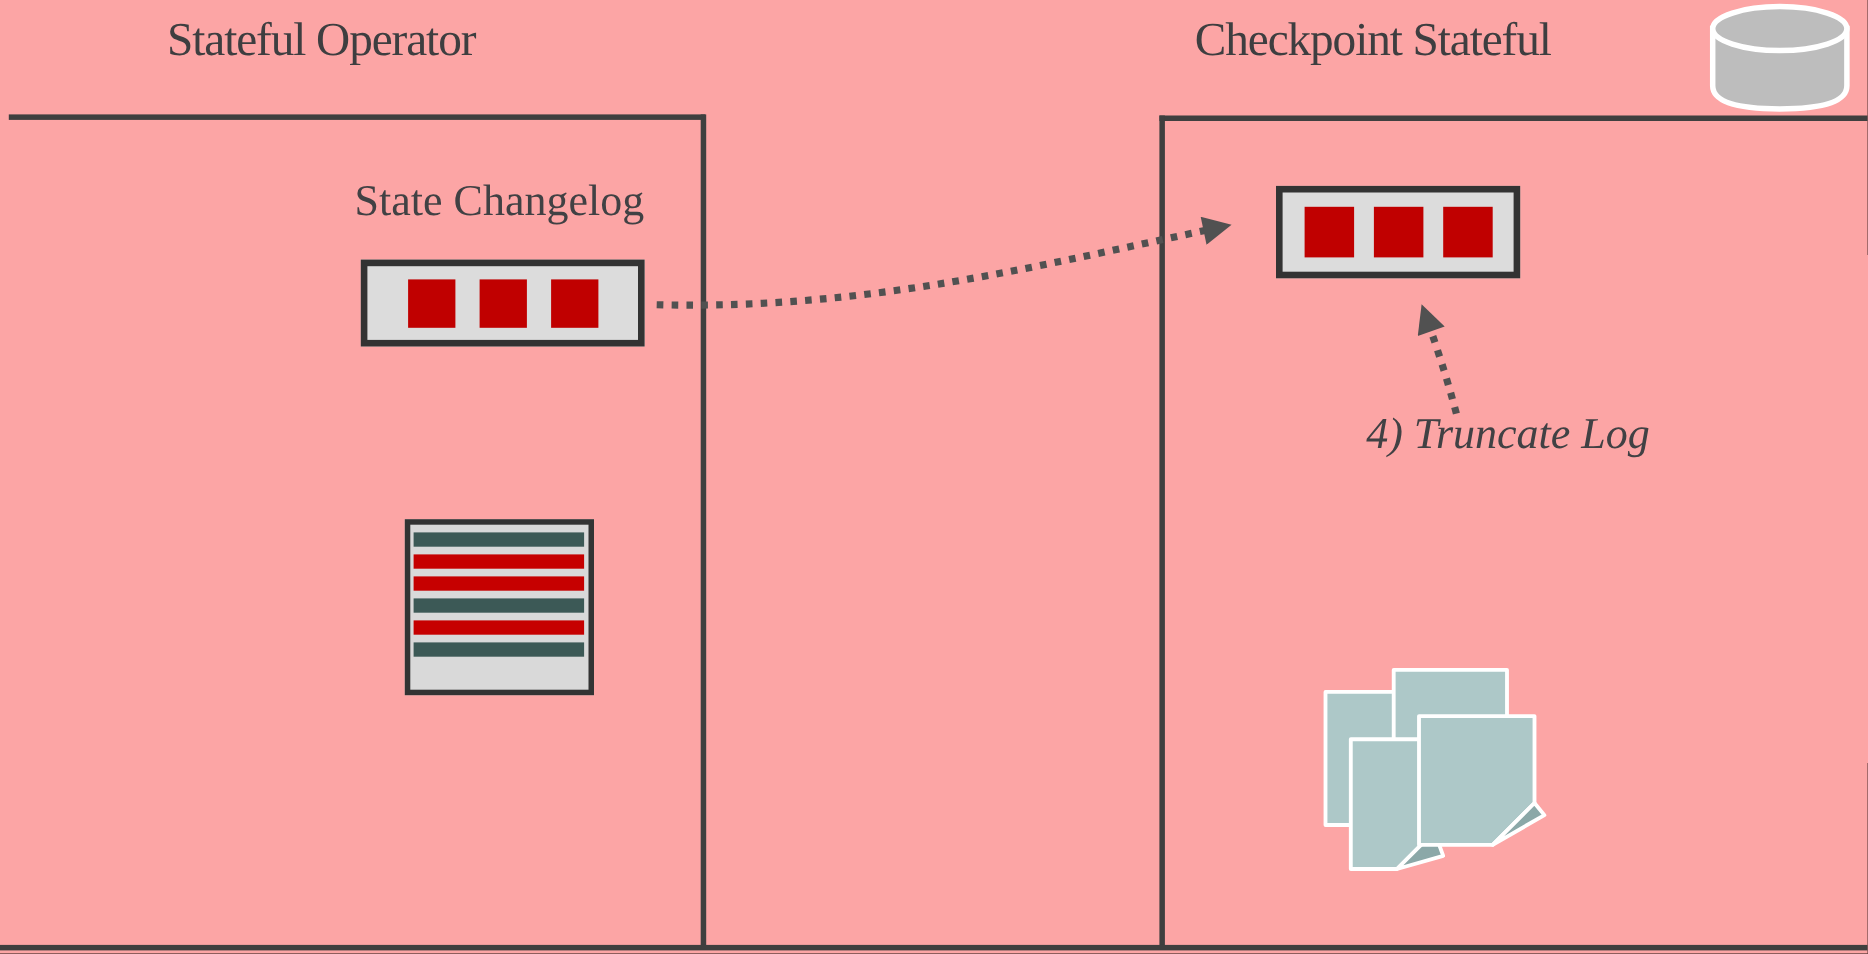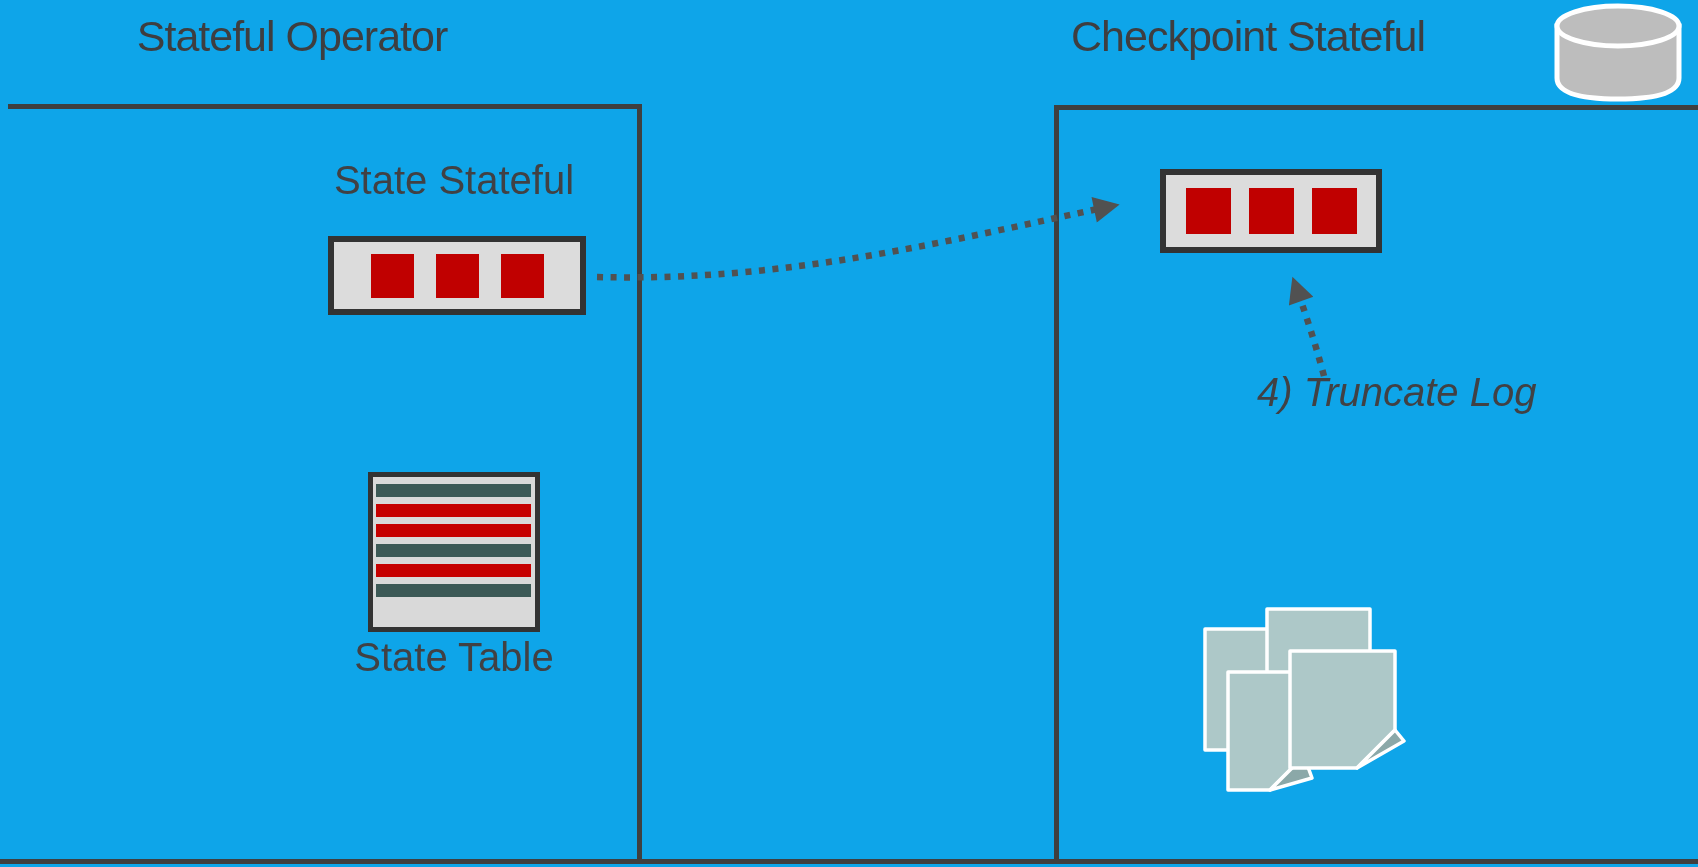--- a/index.html
+++ b/index.html
@@ -1,32 +1,32 @@
 <!DOCTYPE html>
 <html><head>
 <meta charset="utf-8">
 <style>
   html,body{margin:0;padding:0;background:#000;}
   .canvas{
-    position:relative;width:1698px;height:867px;background:#0ea5e9;
-    font-family:Liberation Sans, sans-serif;overflow:hidden;
+    position:relative;width:1698px;height:867px;background:#fca5a5;
+    font-family:Liberation Serif, serif;overflow:hidden;
   }
   .title{
     position:absolute;top:12px;font-size:43px;font-weight:300;
     letter-spacing:-1px;color:#3e3e40;text-align:center;white-space:nowrap;
   }
   .title-left{left:0;width:584px;}
   .title-right{left:1048px;width:400px;}
   .lbl{
     position:absolute;font-size:40px;font-weight:300;color:#414144;
     text-align:center;white-space:nowrap;
   }
   .lbl-changelog{left:254px;top:158px;width:400px;}
   .lbl-table{left:254px;top:635px;width:400px;}
-  .lbl-truncate{left:1242px;top:370px;font-style:italic;text-align:right;color:#414144;margin-left:15px;}
+  .lbl-truncate{left:1242px;top:370px;font-style:italic;text-align:right;color:#414144;}
   .border-line{position:absolute;background:#3f3f3f;}
   #bl-top-left{left:8px;top:104px;width:633px;height:5px;}
   #bl-right-of-left{left:637px;top:104px;width:5px;height:757px;}
   #bl-top-right{left:1054px;top:105px;width:644px;height:5px;}
   #bl-left-of-right{left:1054px;top:105px;width:5px;height:756px;}
   #bl-bottom{left:0;top:859px;width:1698px;height:5px;}
   .logbox{
     position:absolute;box-sizing:border-box;background:#dcdcdc;border:6px solid #333333;
     display:flex;align-items:center;justify-content:center;
   }
@@ -56,21 +56,21 @@
     <path d="M6,24 L6,76 Q6,97 67,97 Q128,97 128,76 L128,24 Z" stroke="#ffffff" stroke-width="5" fill="#bdbdbd"></path>
     <ellipse cx="67" cy="24" rx="61" ry="20" stroke="#ffffff" stroke-width="5" fill="#bdbdbd"></ellipse>
   </svg>
 
   <div class="border-line" id="bl-top-left"></div>
   <div class="border-line" id="bl-right-of-left"></div>
   <div class="border-line" id="bl-top-right"></div>
   <div class="border-line" id="bl-left-of-right"></div>
   <div class="border-line" id="bl-bottom"></div>
 
-  <div class="lbl lbl-changelog">State Stateful</div>
+  <div class="lbl lbl-changelog">State Changelog</div>
   <div class="logbox logbox-left">
     <div class="seg"></div>
     <div class="seg"></div>
     <div class="seg"></div>
   </div>
 
   <div class="logbox logbox-right">
     <div class="seg"></div>
     <div class="seg"></div>
     <div class="seg"></div>
@@ -86,21 +86,20 @@
   <div class="lbl lbl-truncate">4) Truncate Log</div>
 
   <div class="statetable">
     <div class="stripe teal"></div>
     <div class="stripe red"></div>
     <div class="stripe red"></div>
     <div class="stripe teal"></div>
     <div class="stripe red"></div>
     <div class="stripe teal"></div>
   </div>
-  <div class="lbl lbl-table">State Table</div>
 
   <svg class="abs-svg" style="left:1195px;top:600px;" width="230" height="215" viewBox="0 0 230 215">
     <g stroke="#ffffff" stroke-width="3.5" stroke-linejoin="round">
       <rect x="10" y="29" width="95" height="121" fill="#adc8c8"></rect>
       <rect x="72" y="9" width="103" height="118" fill="#adc8c8"></rect>
       <g transform="translate(33,72)">
         <path d="M0,0 H76 V84 L42,118 H0 Z" fill="#adc8c8"></path>
         <path d="M42,118 L76,84 L84,106 Z" fill="#8ba8a8"></path>
       </g>
       <g transform="translate(95,51)">

